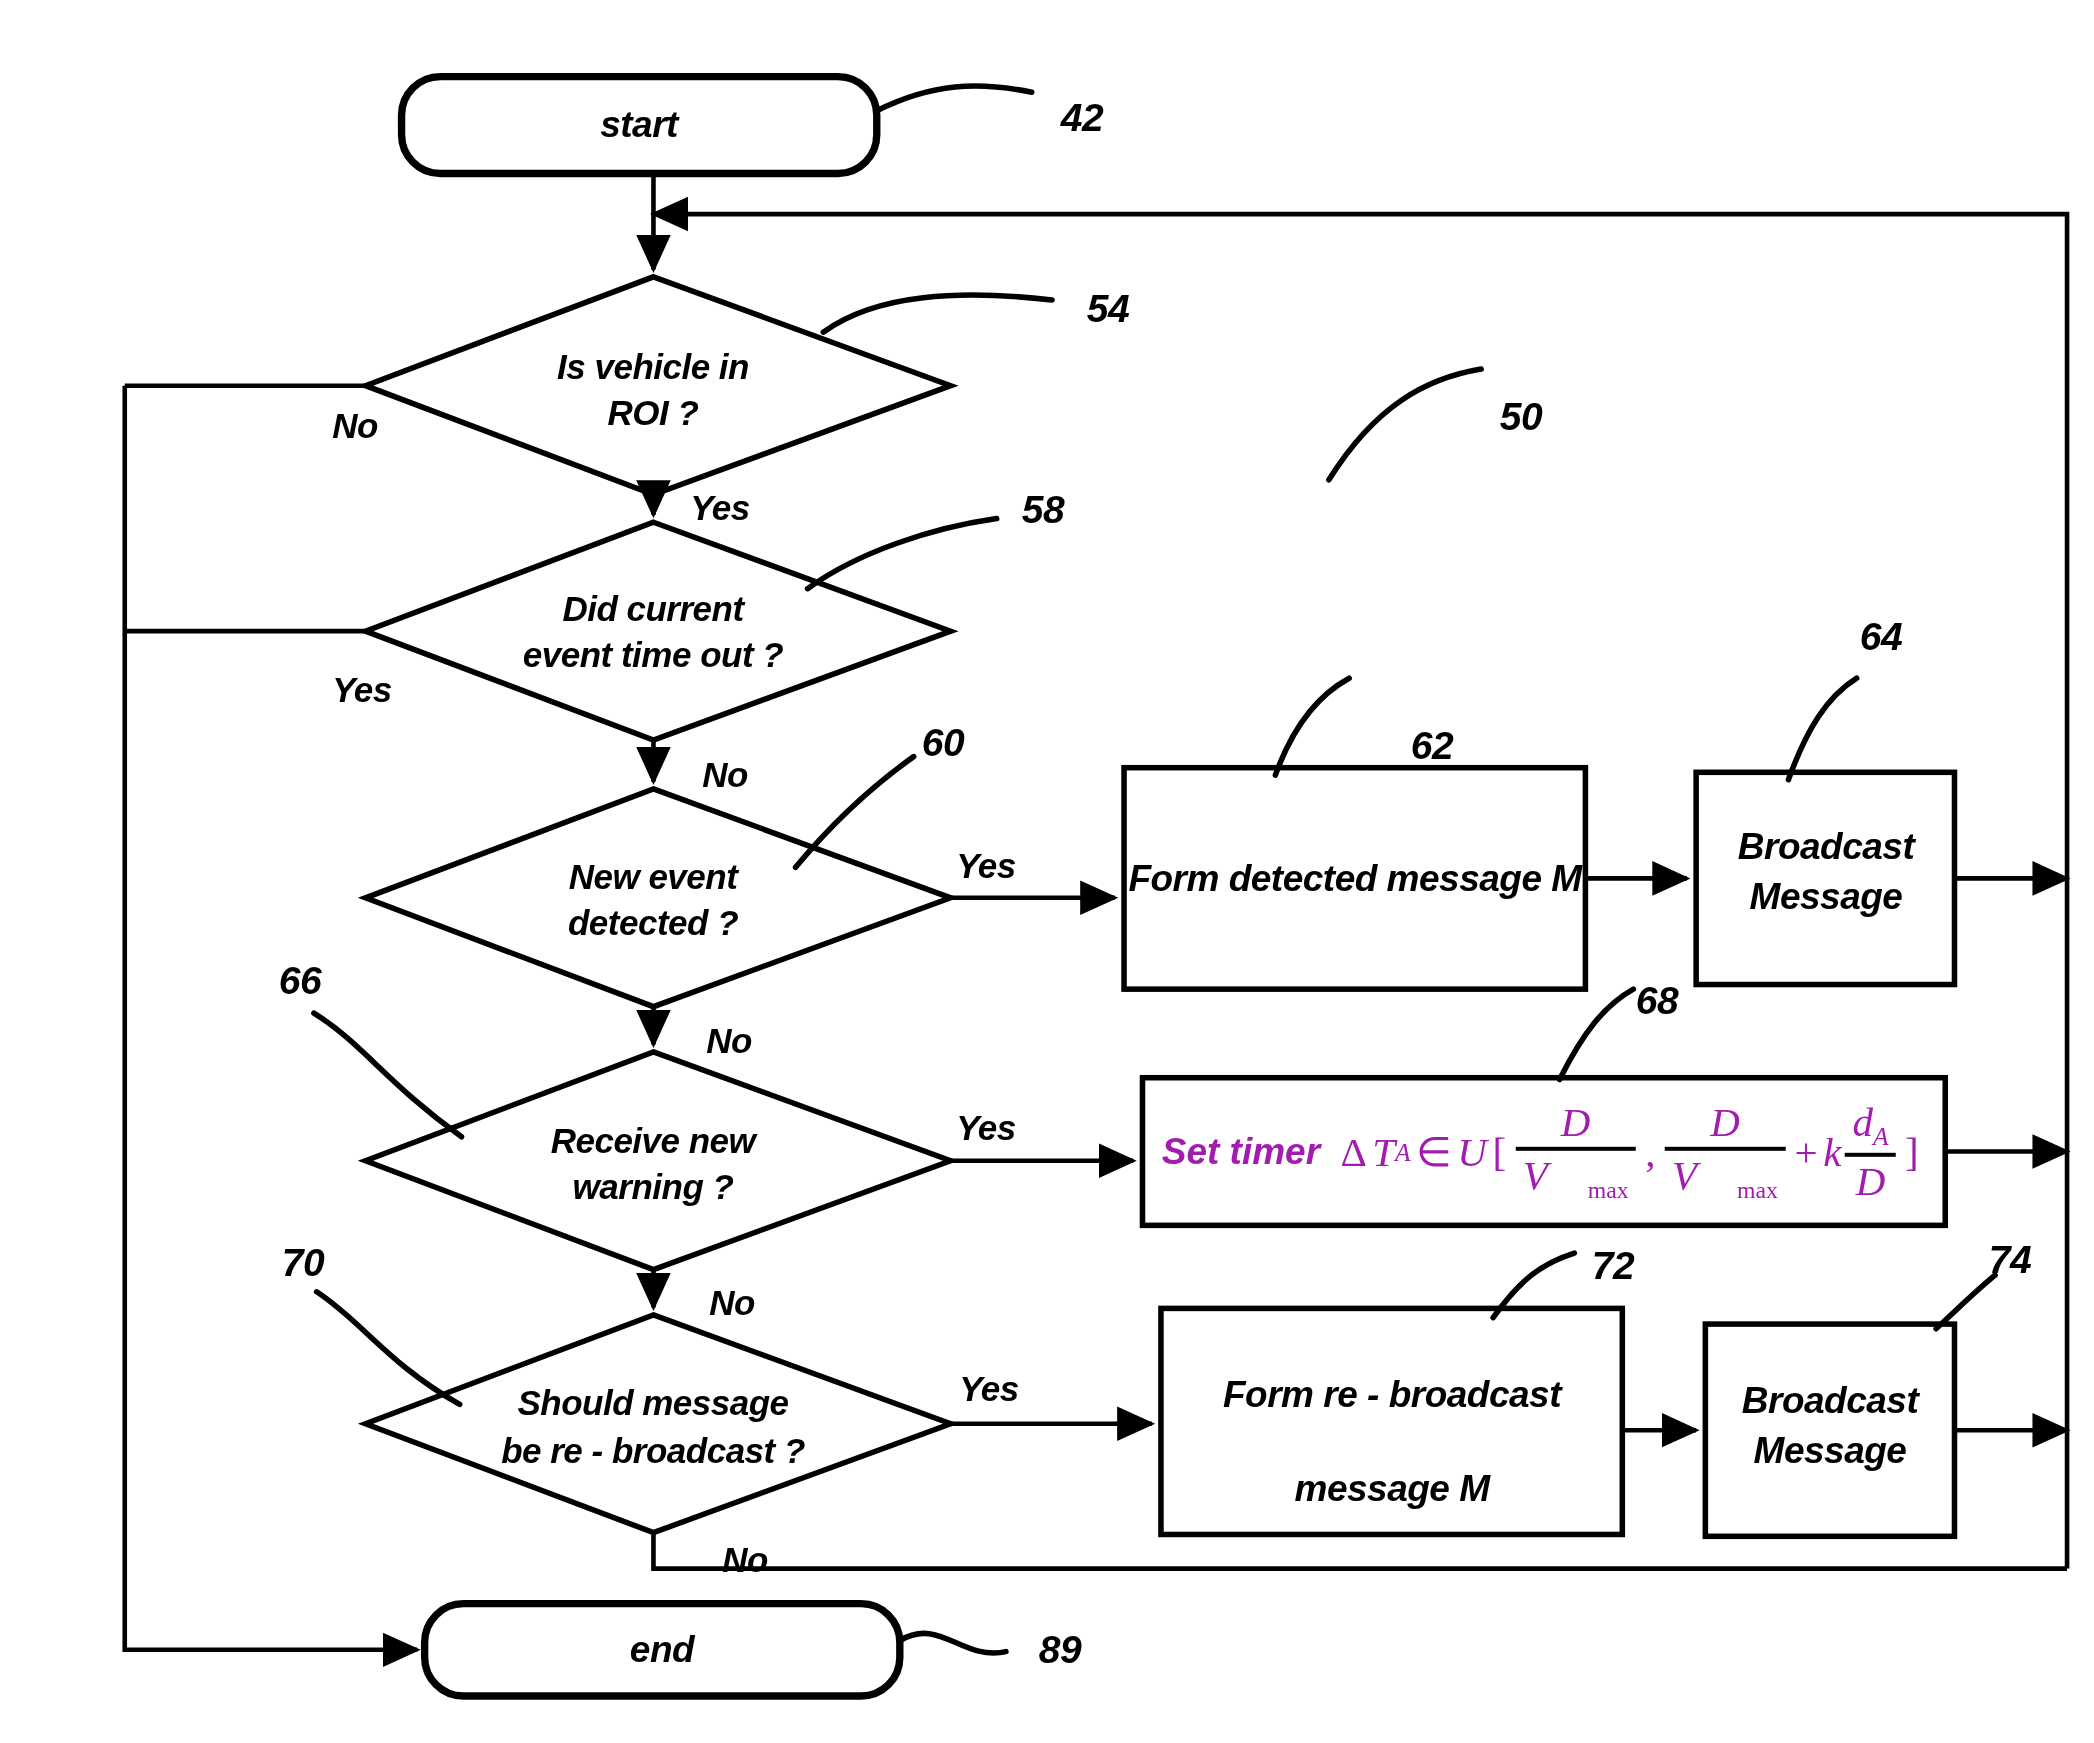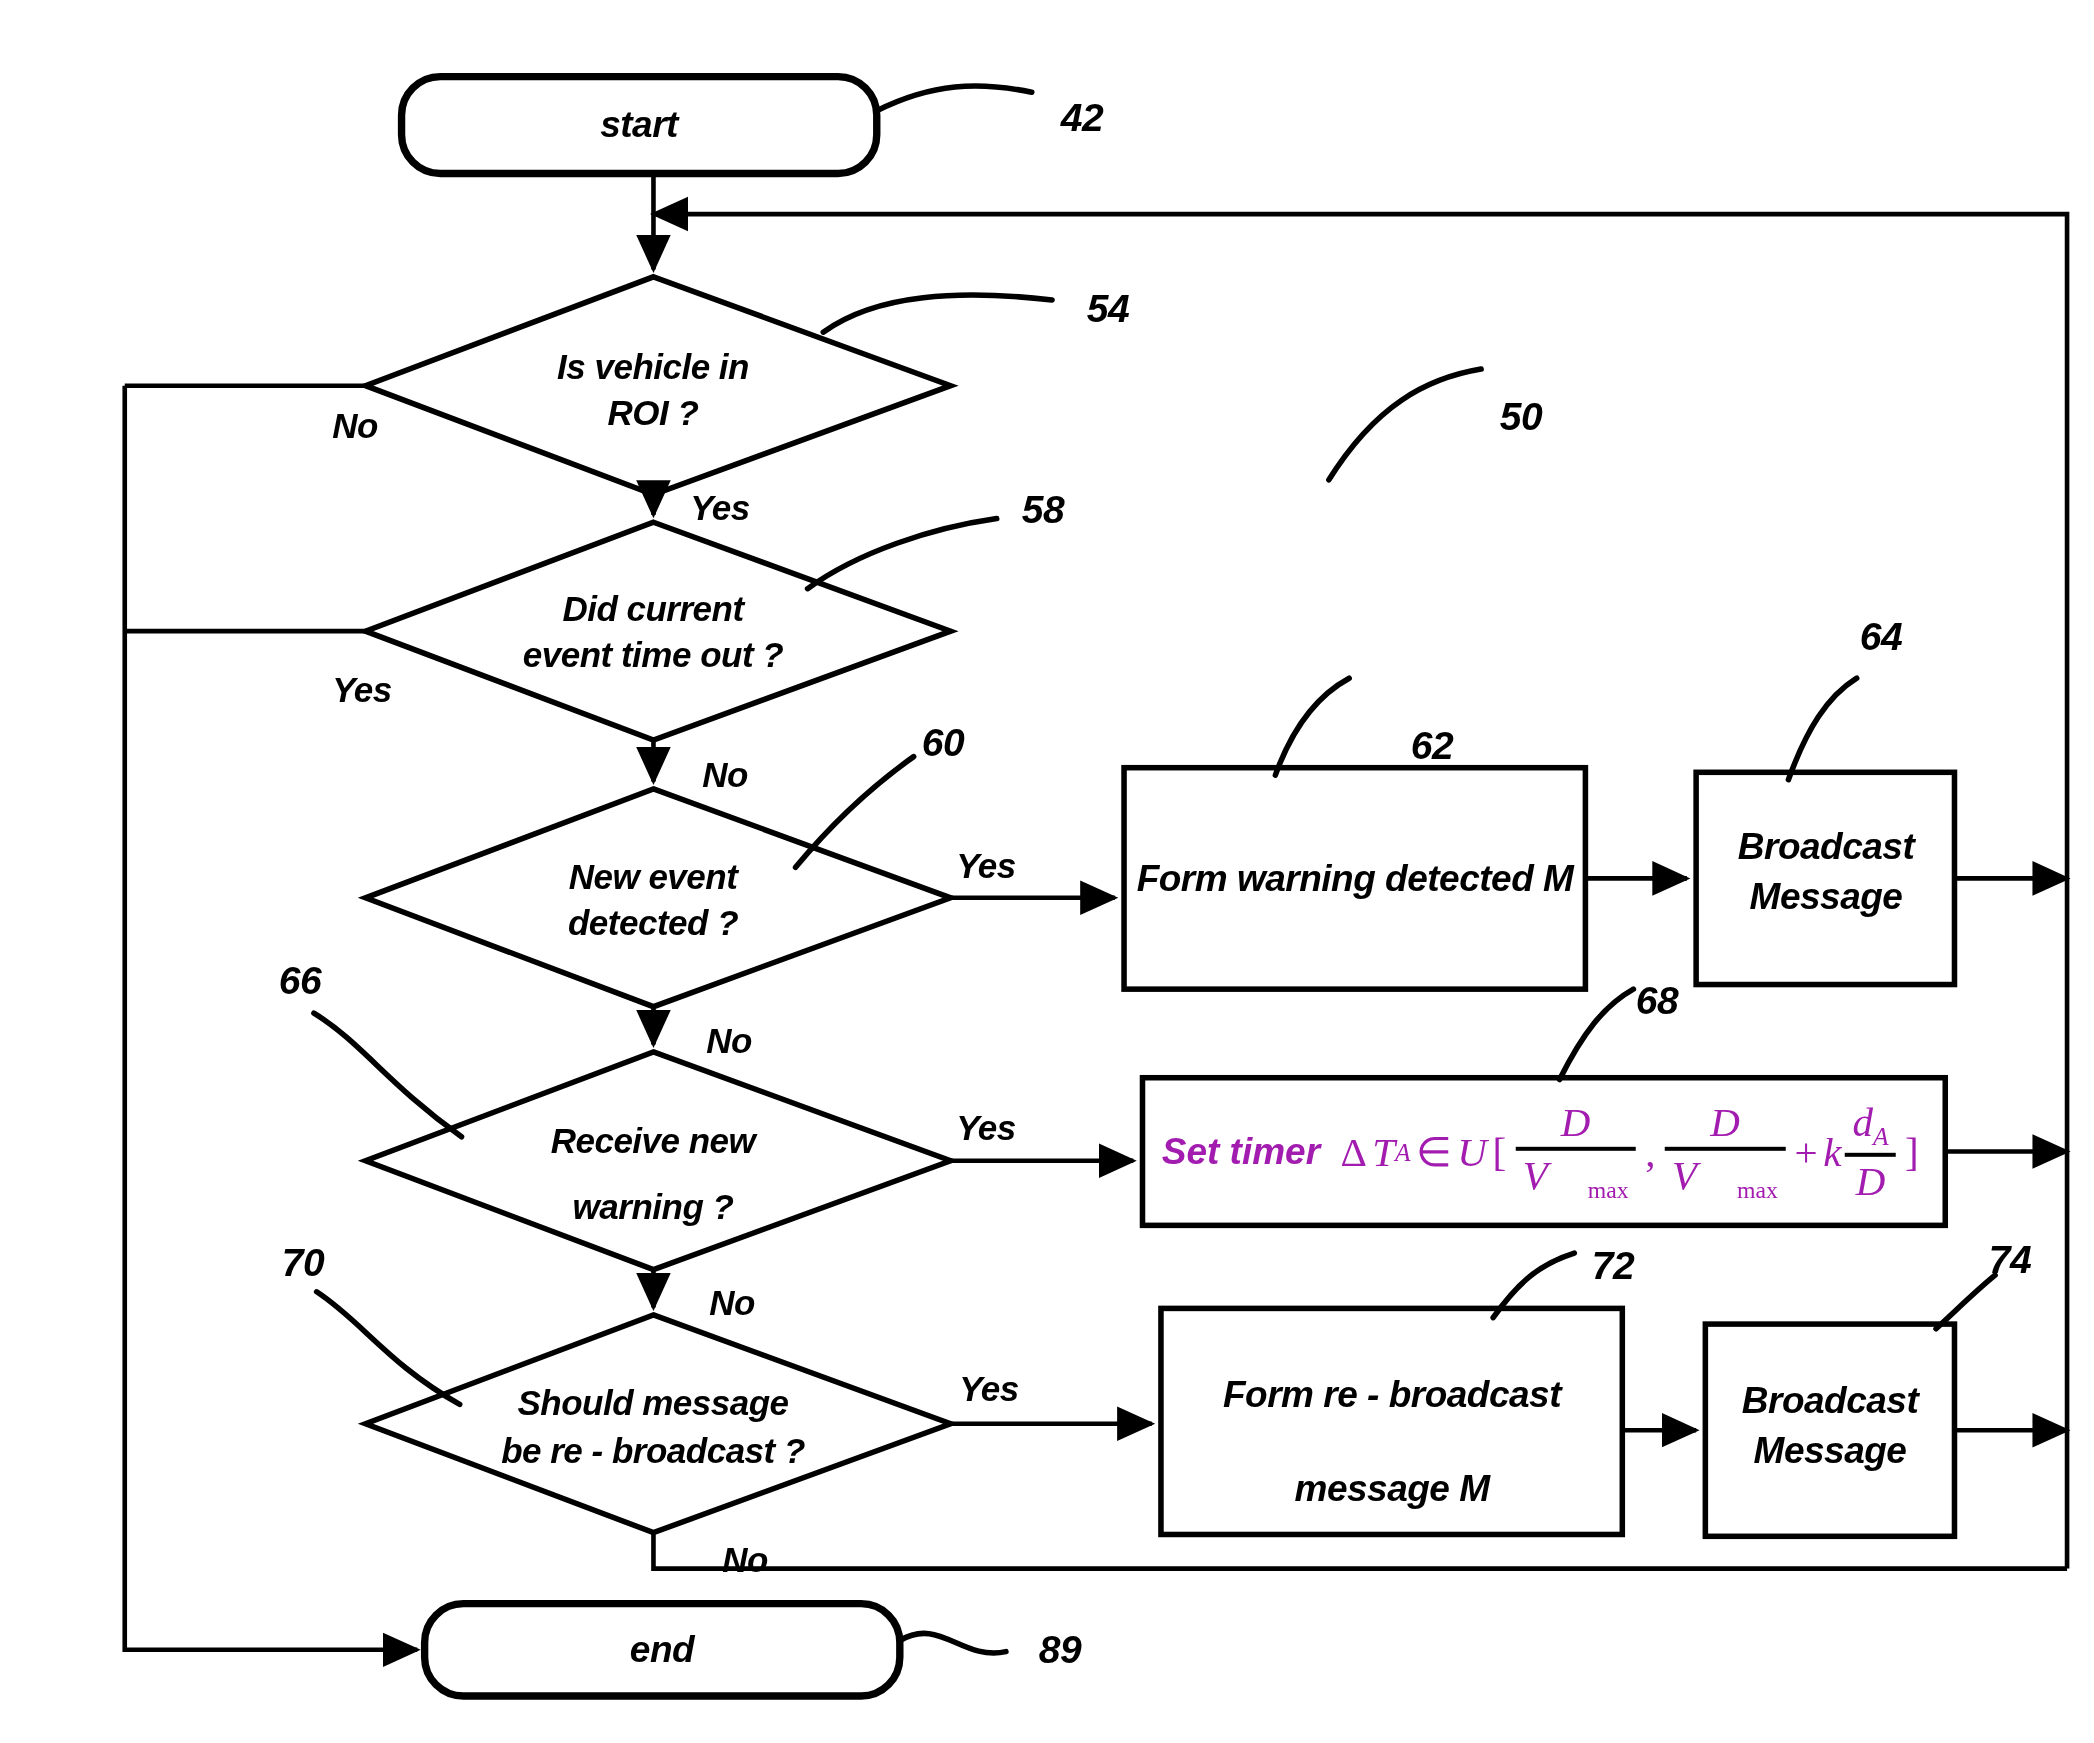--- a/index.html
+++ b/index.html
@@ -197,26 +197,26 @@
   <div class="txt node-label" style="left:653px; top:367px;">Is vehicle in</div>
   <div class="txt node-label" style="left:653px; top:413px;">ROI ?</div>
 
   <div class="txt node-label" style="left:653px; top:609px;">Did current</div>
   <div class="txt node-label" style="left:653px; top:655px;">event time out ?</div>
 
   <div class="txt node-label" style="left:653px; top:877px;">New event</div>
   <div class="txt node-label" style="left:653px; top:923px;">detected ?</div>
 
   <div class="txt node-label" style="left:653px; top:1141px;">Receive new</div>
-  <div class="txt node-label" style="left:653px; top:1187px;margin-top:20px;">warning ?</div>
+  <div class="txt node-label" style="left:653px; top:1187px;">warning ?</div>
 
   <div class="txt node-label" style="left:653px; top:1403px;">Should message</div>
   <div class="txt node-label" style="left:653px; top:1451px;">be re - broadcast ?</div>
 
-  <div class="txt box-label" style="left:1355px; top:879px;">Form warning detected M</div>
+  <div class="txt box-label" style="left:1355px; top:879px;">Form detected message M</div>
   <div class="txt box-label" style="left:1826px; top:847px;">Broadcast</div>
   <div class="txt box-label" style="left:1826px; top:897px;">Message</div>
 
   <div class="txt box-label" style="left:1392px; top:1395px;">Form re - broadcast</div>
   <div class="txt box-label" style="left:1392px; top:1489px;">message M</div>
   <div class="txt box-label" style="left:1830px; top:1401px;">Broadcast</div>
   <div class="txt box-label" style="left:1830px; top:1451px;">Message</div>
 
   <div class="formula-wrap" style="left:1543px; top:1152px;">
     <span class="formula-lead">Set timer</span>

